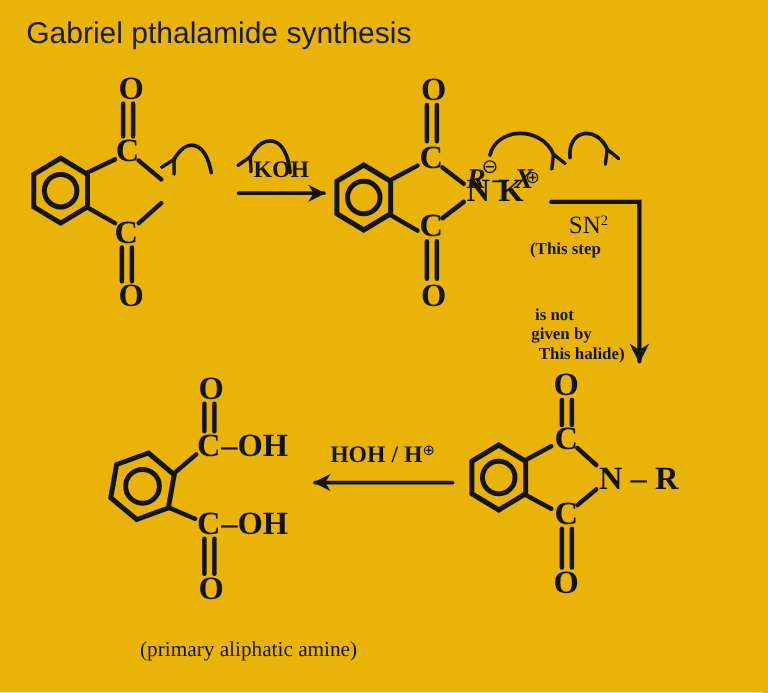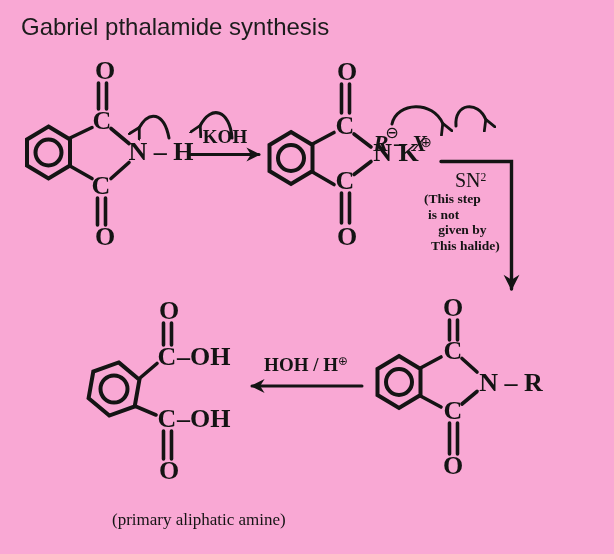--- a/index.html
+++ b/index.html
@@ -1,17 +1,17 @@
 <!DOCTYPE html>
 <html><head>
 <meta charset="utf-8">
 <style>
   html,body{margin:0;padding:0;background:#ffffff;}
   .canvas{
-    position:relative;width:614px;height:554px;background:#f9a8d4;overflow:hidden;
+    position:relative;width:614px;height:554px;background:#eab308;overflow:hidden;
     font-family:"Liberation Serif","DejaVu Serif",serif;color:#141414;
   }
   .art{position:absolute;left:0;top:0;width:614px;height:554px;}
   .lbl{
     position:absolute;transform:translate(-50%,-50%);
     font-family:"Liberation Serif","DejaVu Serif",serif;
     font-weight:bold;color:#141414;white-space:nowrap;line-height:1;
   }
   .lbl.anchor-left{transform:translate(0,-50%);}
   .title{
@@ -21,22 +21,22 @@
   }
   .atom{font-size:26px;}
   .reagent{font-size:19px;}
   .rx{font-size:23px;font-style:italic;}
   .sn{font-size:20px;font-weight:normal;}
   .circ{font-family:"DejaVu Sans","Liberation Sans",sans-serif;font-weight:normal;}
   .note{
     position:absolute;left:424px;top:191px;
     font-size:13.5px;font-weight:bold;line-height:15.5px;white-space:nowrap;
   }
-  .note .ln2{padding-left:4px;}
-  .note .ln3{padding-left:1px;text-align:center;}
+  .note .ln2{padding-left:4px;margin-top:37px;}
+  .note .ln3{padding-left:1px;}
   .note .ln4{padding-left:7px;}
   .formula{font-size:24px;}
   .caption{
     position:absolute;left:112px;top:511px;
     font-size:17px;font-weight:normal;white-space:nowrap;line-height:1.1;
   }
   .sup{display:inline-block;font-size:0.58em;transform:translateY(-0.5em);}
   .sup.circ{font-size:0.62em;}
   .sub{display:inline-block;font-size:0.58em;transform:translateY(0.28em);}
 </style>
@@ -109,21 +109,20 @@
       <path d="M163.5 431 V459 M171.5 431 V459" stroke-width="3.6"></path>
     </g>
   </svg>
 
   <div class="title">Gabriel pthalamide synthesis</div>
 
   <span class="lbl atom" style="left:105px;top:71px">O</span>
   <span class="lbl atom" style="left:102px;top:121px">C</span>
   <span class="lbl atom" style="left:101px;top:186px">C</span>
   <span class="lbl atom" style="left:105px;top:237px">O</span>
-  <span class="lbl atom" style="left:161px;top:152px">N – H</span>
 
   <span class="lbl reagent" style="left:225px;top:136px">KOH</span>
 
   <span class="lbl atom" style="left:347px;top:72px">O</span>
   <span class="lbl atom" style="left:345px;top:126px">C</span>
   <span class="lbl atom" style="left:345px;top:181px">C</span>
   <span class="lbl atom" style="left:347px;top:237px">O</span>
   <span class="lbl atom" style="left:396px;top:153px">N K</span>
   <span class="lbl circ" style="left:392px;top:133px;font-size:16px">⊖</span>
   <span class="lbl circ" style="left:426px;top:142px;font-size:14px">⊕</span>

